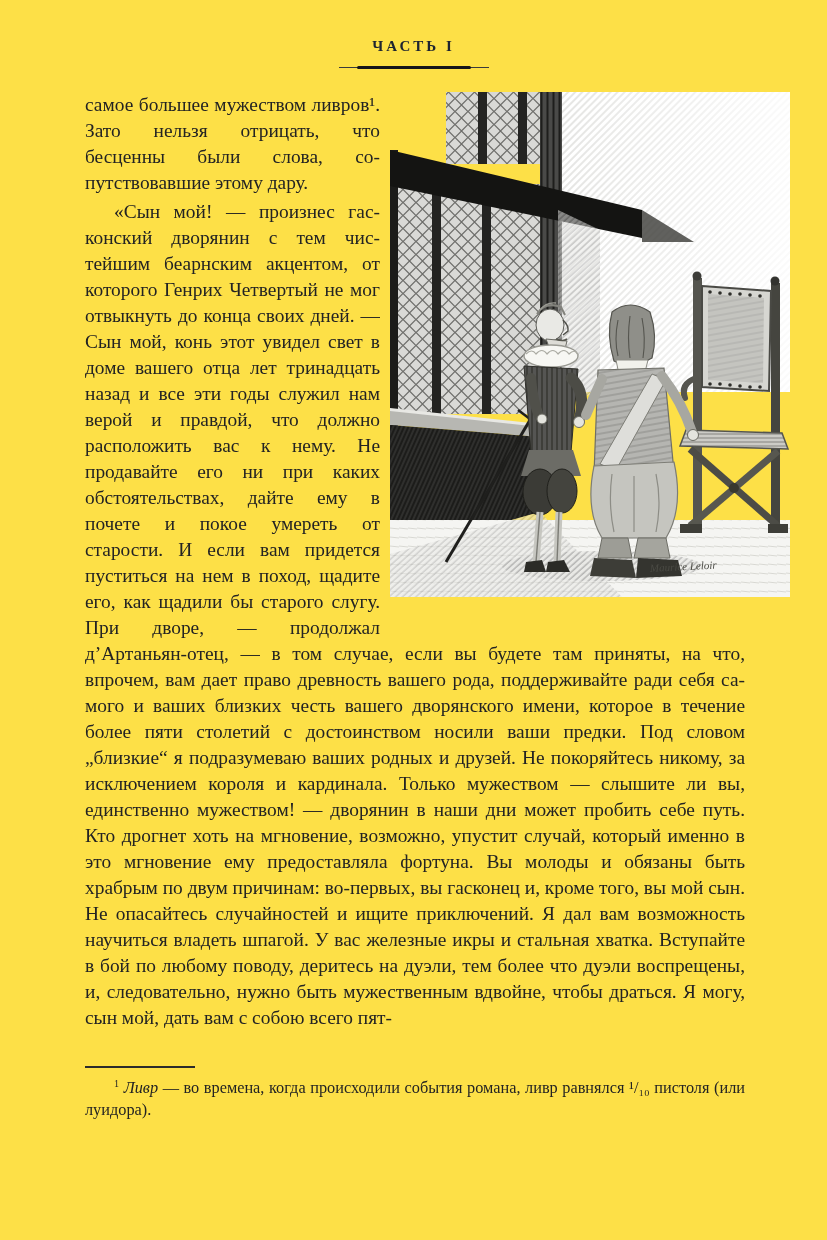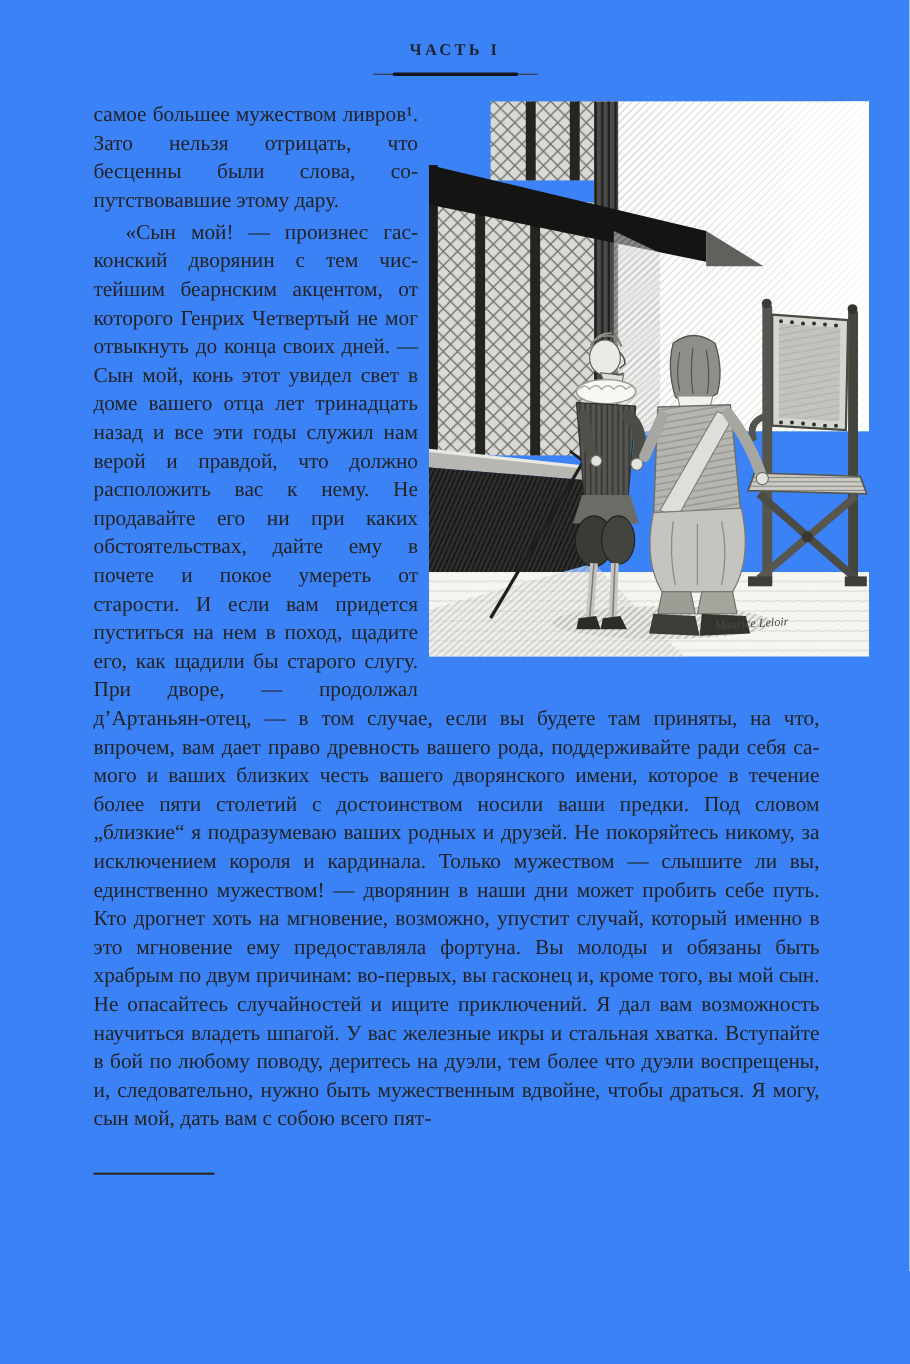--- a/index.html
+++ b/index.html
@@ -1,19 +1,19 @@
 <!DOCTYPE html>
 <html><head>
 <meta charset="utf-8">
 <style>
   html,body{margin:0;padding:0;background:#ffffff;}
   .page{
     position:relative;
     width:827px;height:1240px;
-    background:#3b82f6;
+    background:#fde047;
     overflow:hidden;
     font-family:"Liberation Serif","DejaVu Serif",serif;
     color:#232323;
   }
   
   .part-title{
     padding-top:38px;
     text-align:center;
     font-size:15px;
     font-weight:bold;
@@ -238,16 +238,17 @@
         <text x="260" y="480" font-size="11" font-style="italic" fill="#4a4a44" transform="rotate(-3 260 480)">Maurice Leloir</text>
       </svg>
     </figure>
 
     <p>самое большее мужеством лив­ров¹. Зато нельзя отрицать, что бесценны были слова, со­путствовавшие этому дару.</p>
     <p class="indent">«Сын мой! — произнес гас­конский дворянин с тем чис­тейшим беарнским акцентом, от которого Генрих Четвер­тый не мог отвыкнуть до кон­ца своих дней. — Сын мой, конь этот увидел свет в доме вашего отца лет тринадцать назад и все эти годы слу­жил нам верой и правдой, что должно расположить вас к нему. Не продавайте его ни при каких обстоятельствах, дайте ему в почете и покое умереть от старости. И если вам придется пуститься на нем в поход, щадите его, как щадили бы старого слугу. При дворе, — продолжал д’Артаньян-отец, — в том случае, если вы будете там приняты, на что, впрочем, вам дает право древность вашего рода, поддерживайте ради себя са­мого и ваших близких честь вашего дворянского имени, которое в те­чение более пяти столетий с достоинством носили ваши предки. Под словом „близкие“ я подразумеваю ваших родных и друзей. Не поко­ряйтесь никому, за исключением короля и кардинала. Только муже­ством — слышите ли вы, единственно мужеством! — дворянин в на­ши дни может пробить себе путь. Кто дрогнет хоть на мгновение, возможно, упустит случай, который именно в это мгновение ему пре­доставляла фортуна. Вы молоды и обязаны быть храбрым по двум причинам: во-первых, вы гасконец и, кроме того, вы мой сын. Не опа­сайтесь случайностей и ищите приключений. Я дал вам возможность научиться владеть шпагой. У вас железные икры и стальная хватка. Вступайте в бой по любому поводу, деритесь на дуэли, тем более что дуэли воспрещены, и, следовательно, нужно быть мужественным вдвойне, чтобы драться. Я могу, сын мой, дать вам с собою всего пят-</p>
   </div>
 
   <div class="footnote-block">
     <div class="footnote-rule"></div>
+    <p class="footnote"><sup>1</sup>&nbsp;<i>Ливр</i><span> — во времена, когда происходили события романа, ливр равнялся ¹/₁₀ пистоля (или луидора).</span></p>
   </div>
 
 
 </div>
 
 </body></html>

